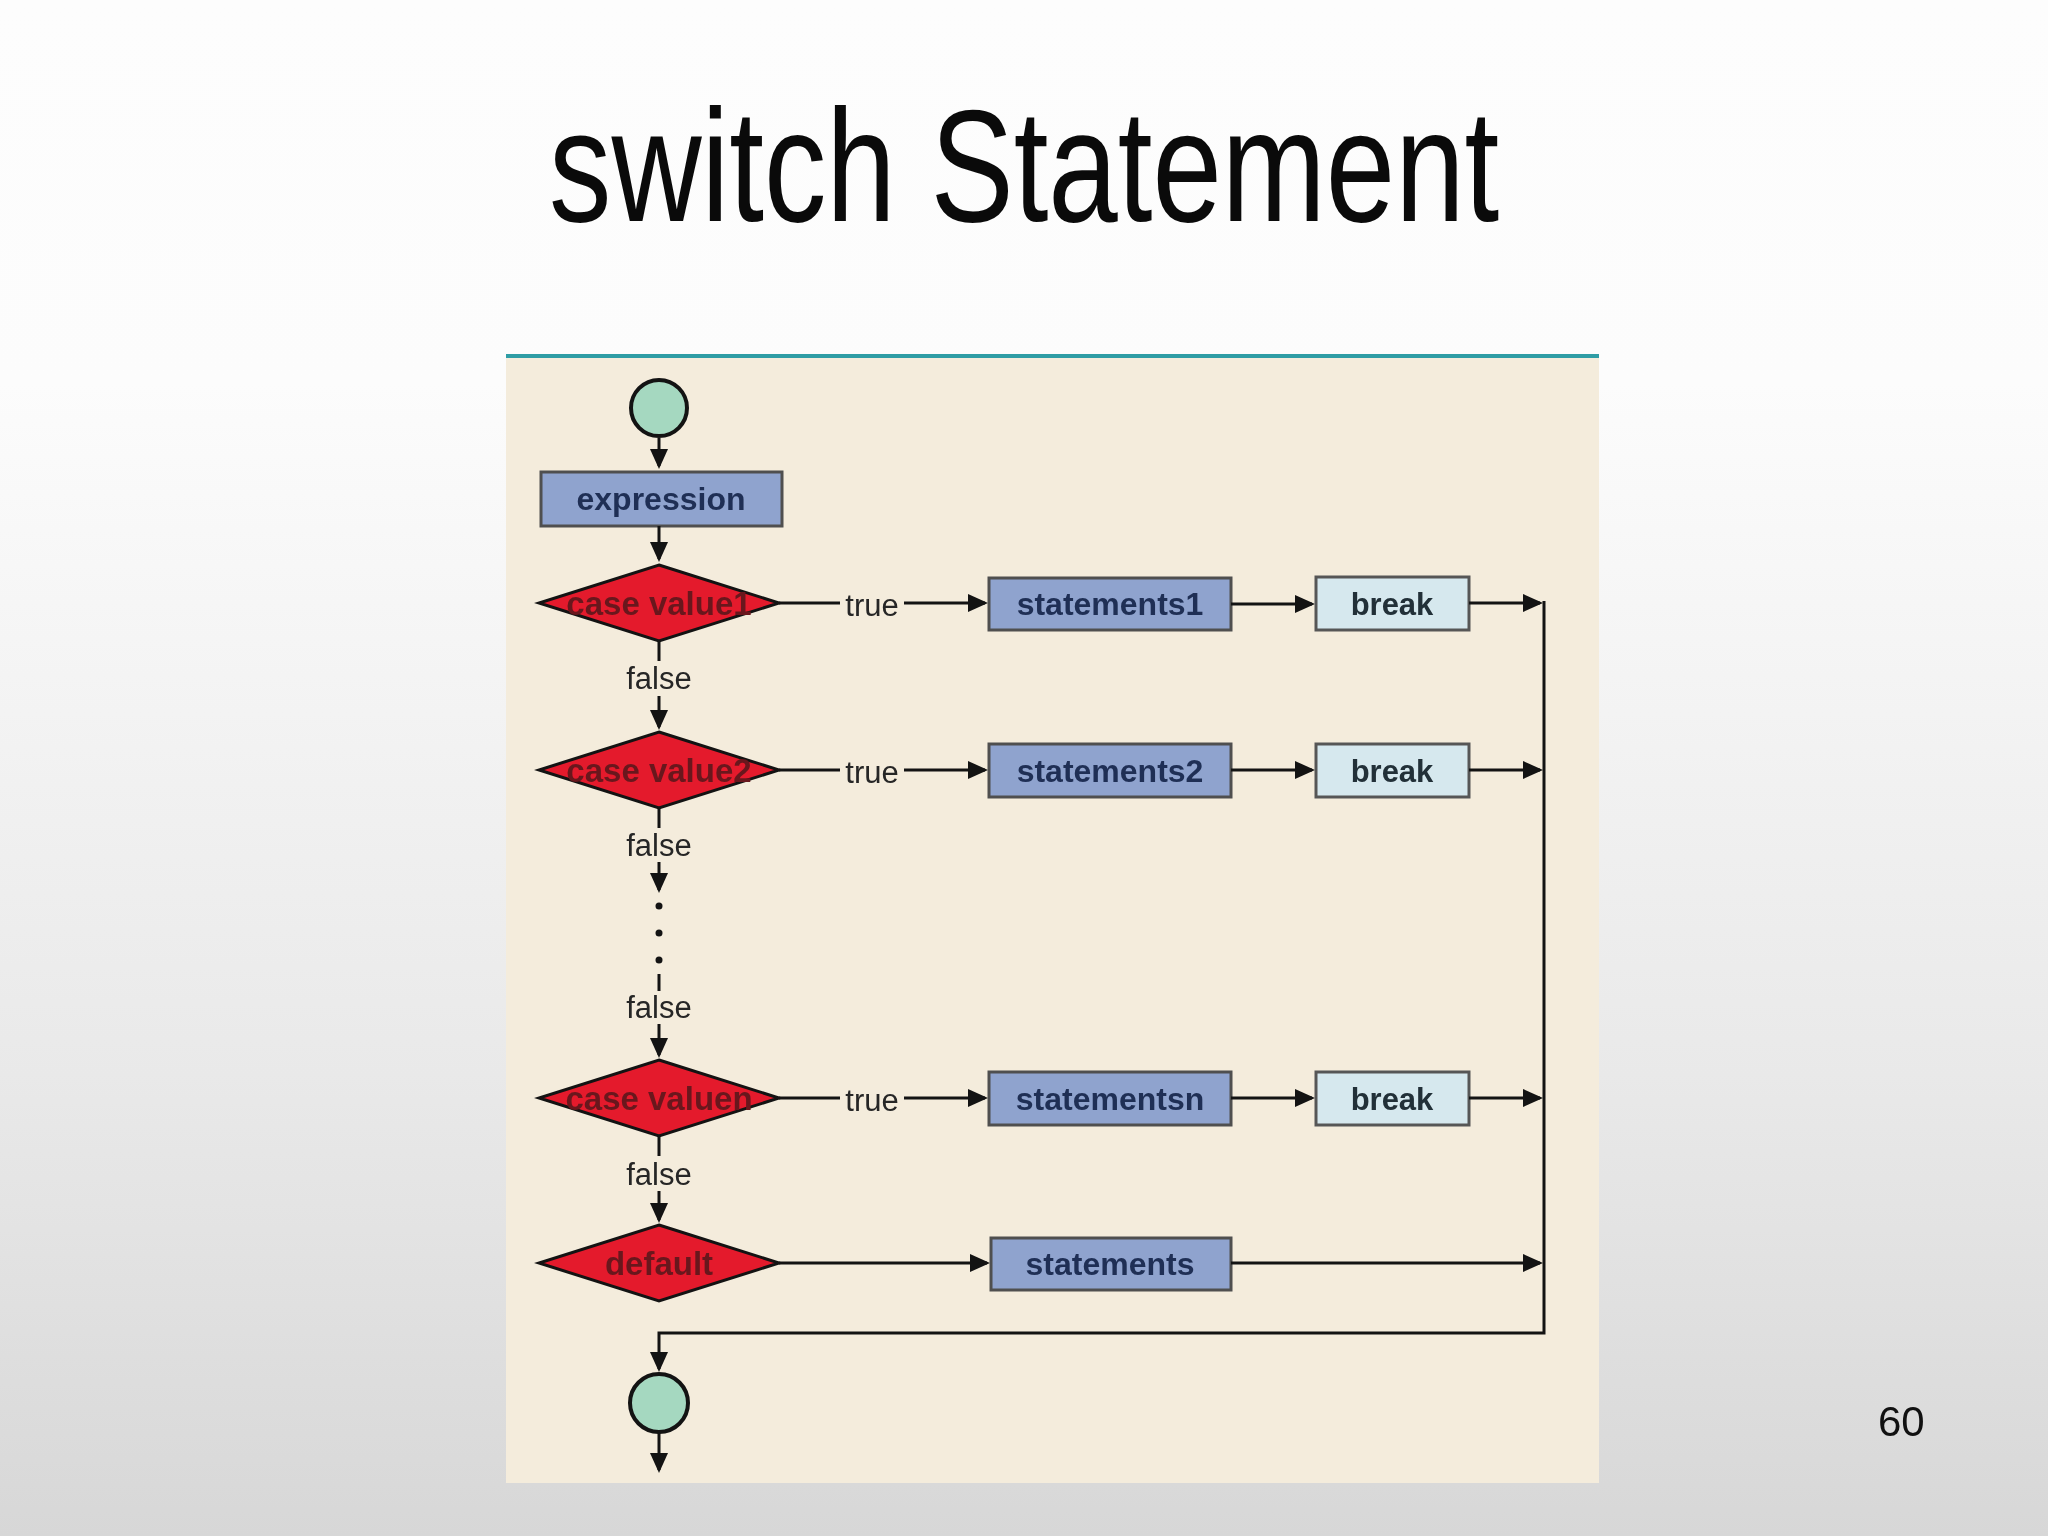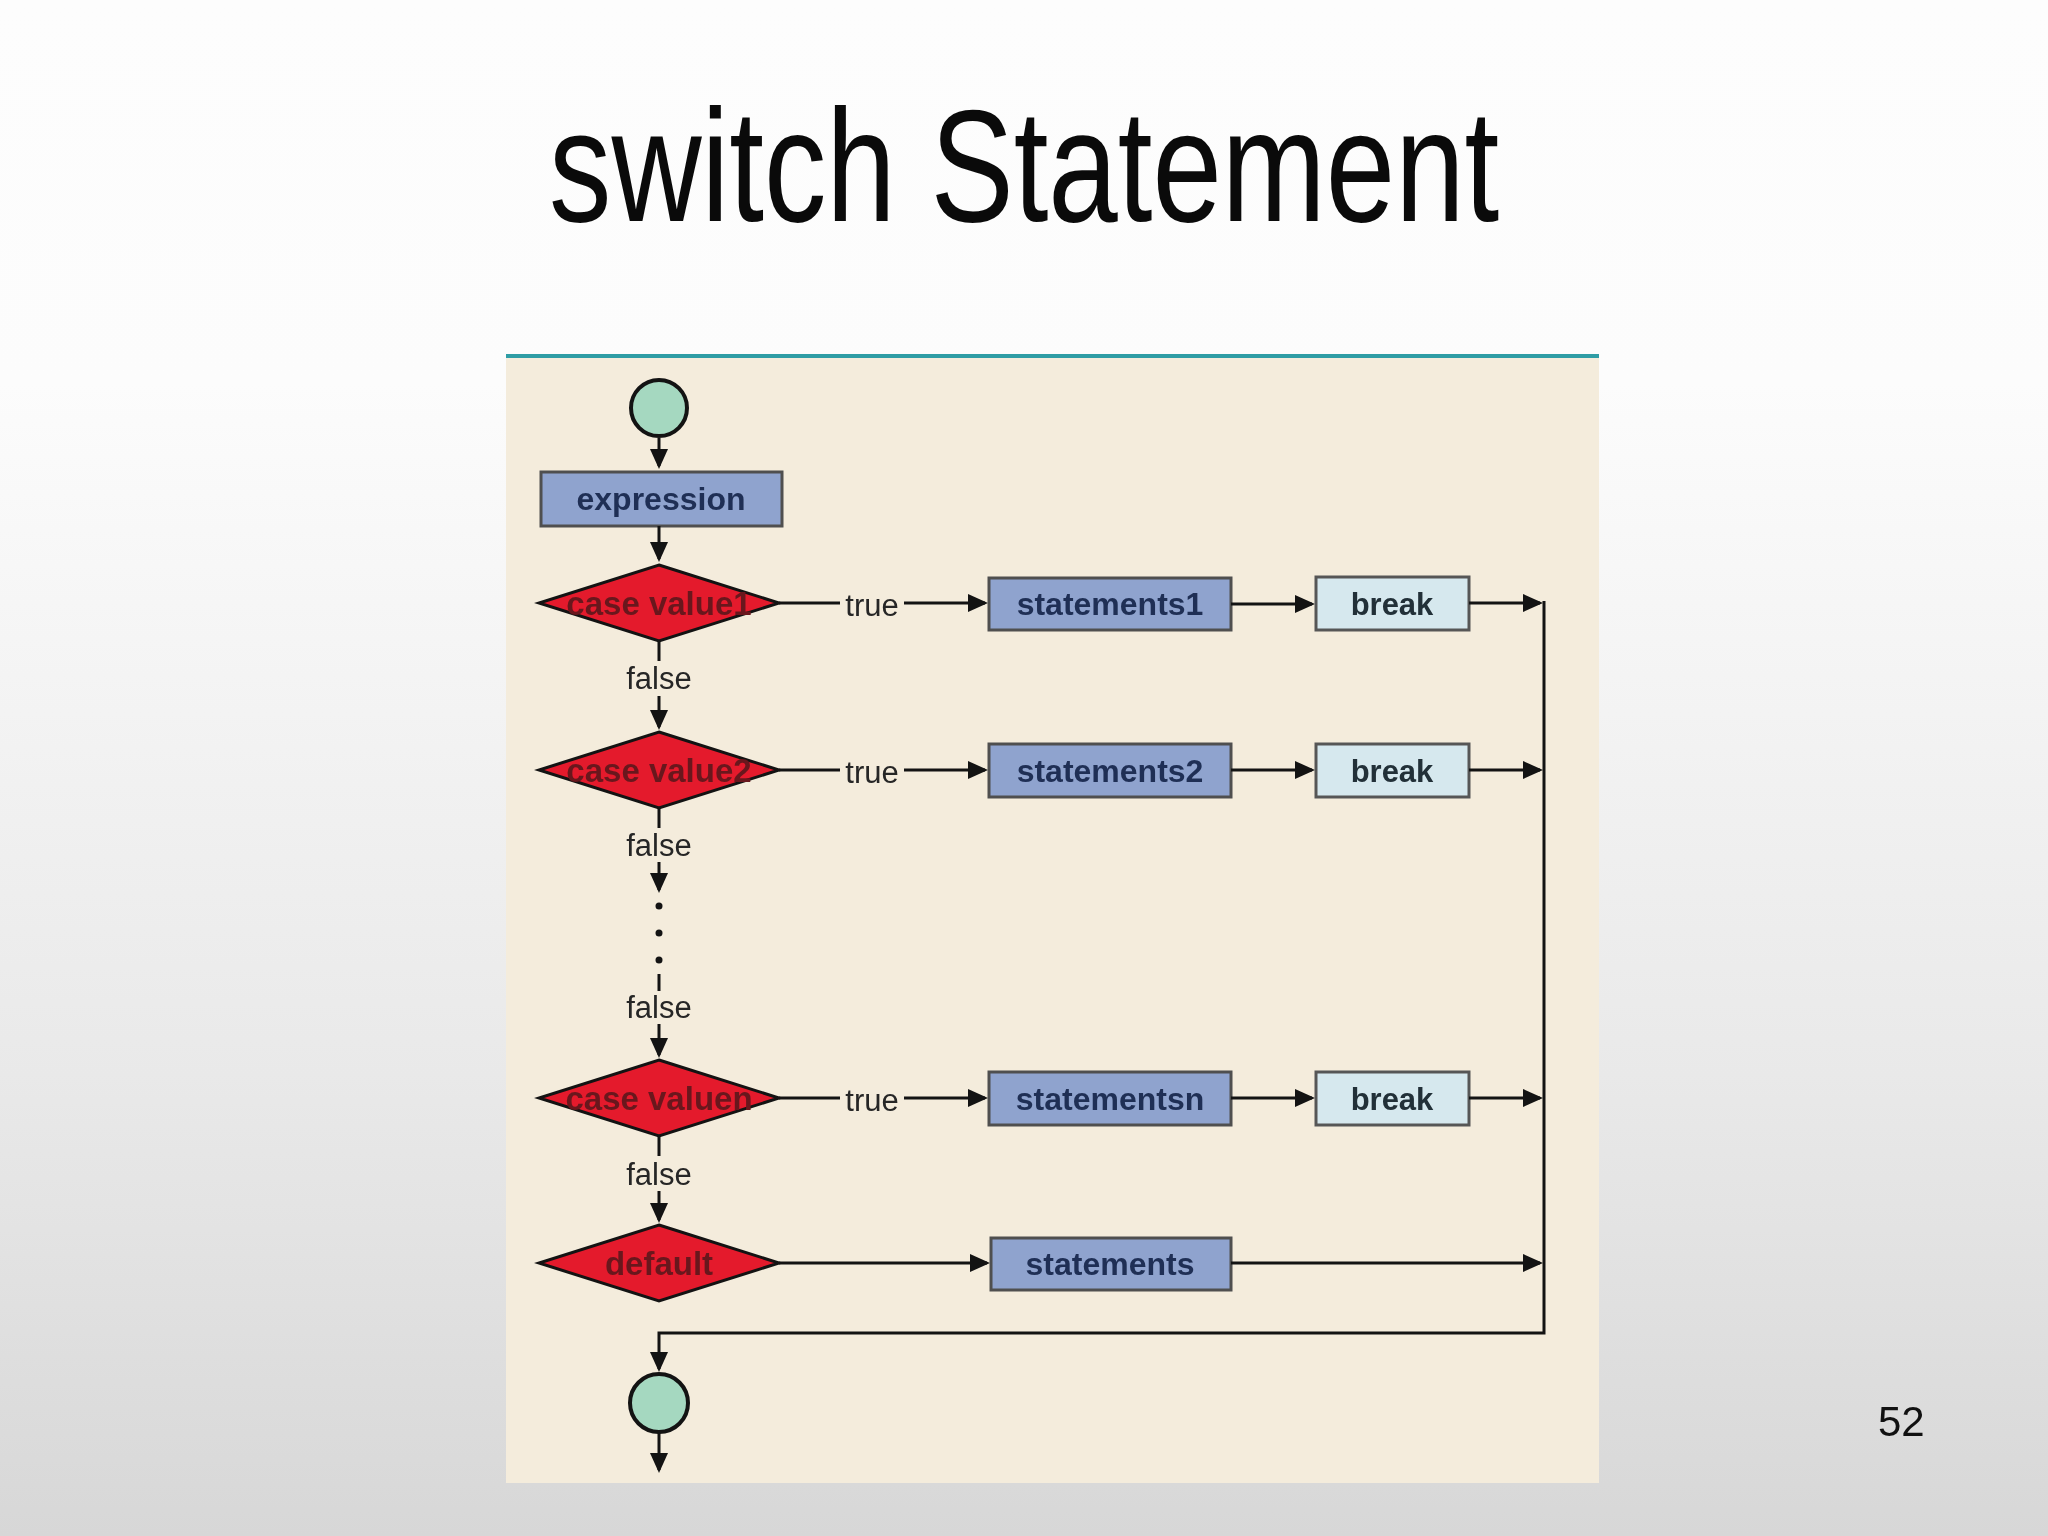--- a/index.html
+++ b/index.html
@@ -129,14 +129,14 @@
       <text class="node-label" x="604" y="906" dy="0.35em">statements</text>
       <line class="fl" x1="725" y1="905" x2="1034" y2="905" marker-end="url(#arrowhead)"></line>
 
       <polyline class="fl" points="1038,243 1038,975 153,975 153,1011" marker-end="url(#arrowhead)"></polyline>
 
       <circle class="term" cx="153" cy="1045" r="29" fill="#a5d8c0"></circle>
       <line class="fl" x1="153" y1="1075" x2="153" y2="1112" marker-end="url(#arrowhead)"></line>
     </svg>
   </div>
 
-  <div class="page-number">52</div>
+  <div class="page-number">60</div>
 </div>
 
 </body></html>

